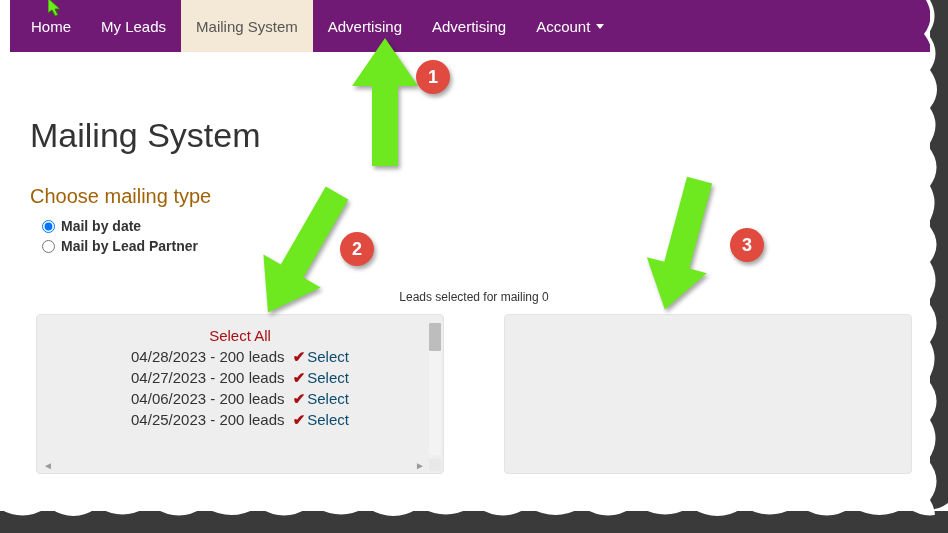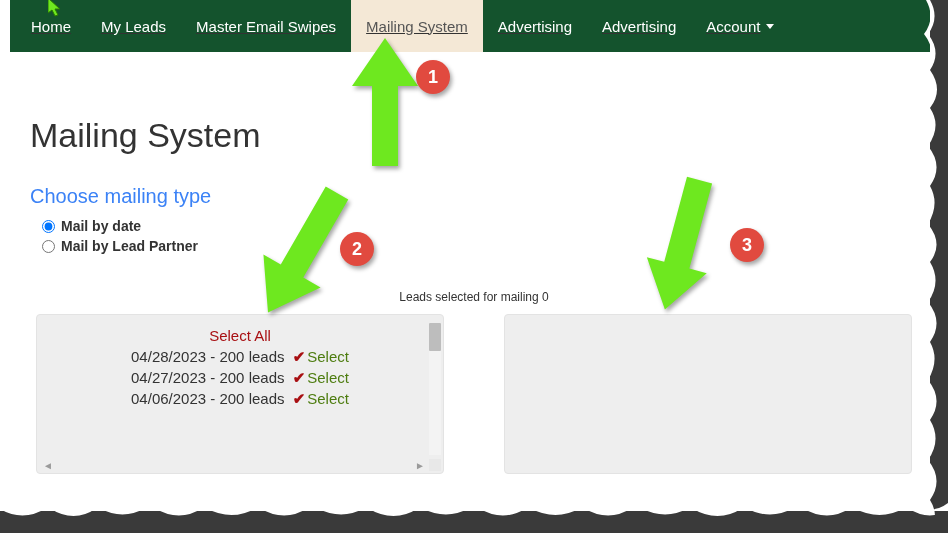--- a/index.html
+++ b/index.html
@@ -17,28 +17,27 @@
   
   .cursor {
     position: absolute;
     top: -2px; left: 48px;
     z-index: 50;
     pointer-events: none;
   }
 
   
   .navbar {
-    background: #14532d;
+    background: #701a75;
     height: 52px;
     display: flex;
     align-items: stretch;
     padding: 0 6px;
     width: 920px;
     margin-left: 10px;
-    text-decoration: underline;
   }
   .nav-item {
     color: #fff;
     font-size: 15px;
     padding: 0 15px;
     display: flex;
     align-items: center;
     cursor: pointer;
     white-space: nowrap;
   }
@@ -61,21 +60,21 @@
   }
   h1.page-title {
     font-size: 34px;
     font-weight: 400;
     color: #333;
     margin: 40px 0 30px 0;
   }
   .choose-label {
     font-size: 20px;
     font-weight: 400;
-    color: #3b82f6;
+    color: #a16207;
     margin-bottom: 10px;
   }
   .radio-row {
     margin: 4px 0 4px 12px;
     display: flex;
     align-items: center;
     gap: 6px;
     font-size: 14px;
   }
   .radio-row label { font-weight: 700; cursor: pointer; }
@@ -121,21 +120,21 @@
     line-height: 21px;
     white-space: nowrap;
   }
   .check {
     color: #a80f12;
     font-weight: 700;
     display: inline-block;
     margin: 0 2px 0 4px;
   }
   .select-link {
-    color: #4d7c0f;
+    color: #0c4a6e;
     cursor: pointer;
   }
   
   .vscroll {
     position: absolute;
     right: 2px; top: 8px; bottom: 18px;
     width: 12px;
     background: #f3f3f3;
   }
   .vthumb {
@@ -208,23 +207,20 @@
   <polygon points="0,0 0,15 4,12 7,18 10,17 7,11 12,11" fill="#6ee81f" stroke="#2a7a00" stroke-width="1"></polygon>
 </svg>
 
 <div class="navbar">
   <div class="nav-item">
       <span>Home</span>
     </div>
   <div class="nav-item">
       <span>My Leads</span>
     </div>
-  <div class="nav-item">
-      <span>Master Email Swipes</span>
-    </div>
   <div class="nav-item active">
       <span>Mailing System</span>
     </div>
   <div class="nav-item">
       <span>Advertising</span>
     </div>
   <div class="nav-item">
       <span>Advertising</span>
     </div>
   <div class="nav-item">
@@ -261,20 +257,24 @@
           <span class="check">✔</span><span class="select-link">Select</span>
         </div>
         <div class="lead-line">
           <span>04/27/2023 - 200 leads</span>
           <span class="check">✔</span><span class="select-link">Select</span>
         </div>
         <div class="lead-line">
           <span>04/06/2023 - 200 leads</span>
           <span class="check">✔</span><span class="select-link">Select</span>
         </div>
+        <div class="lead-line">
+          <span>04/25/2023 - 200 leads</span>
+          <span class="check">✔</span><span class="select-link">Select</span>
+        </div>
       </div>
       <div class="vscroll">
           <div class="vthumb"></div>
         </div>
       <div class="hscroll">
           <span>◄</span>
           <span>►</span>
         </div>
       <div class="corner"></div>
     </div>

